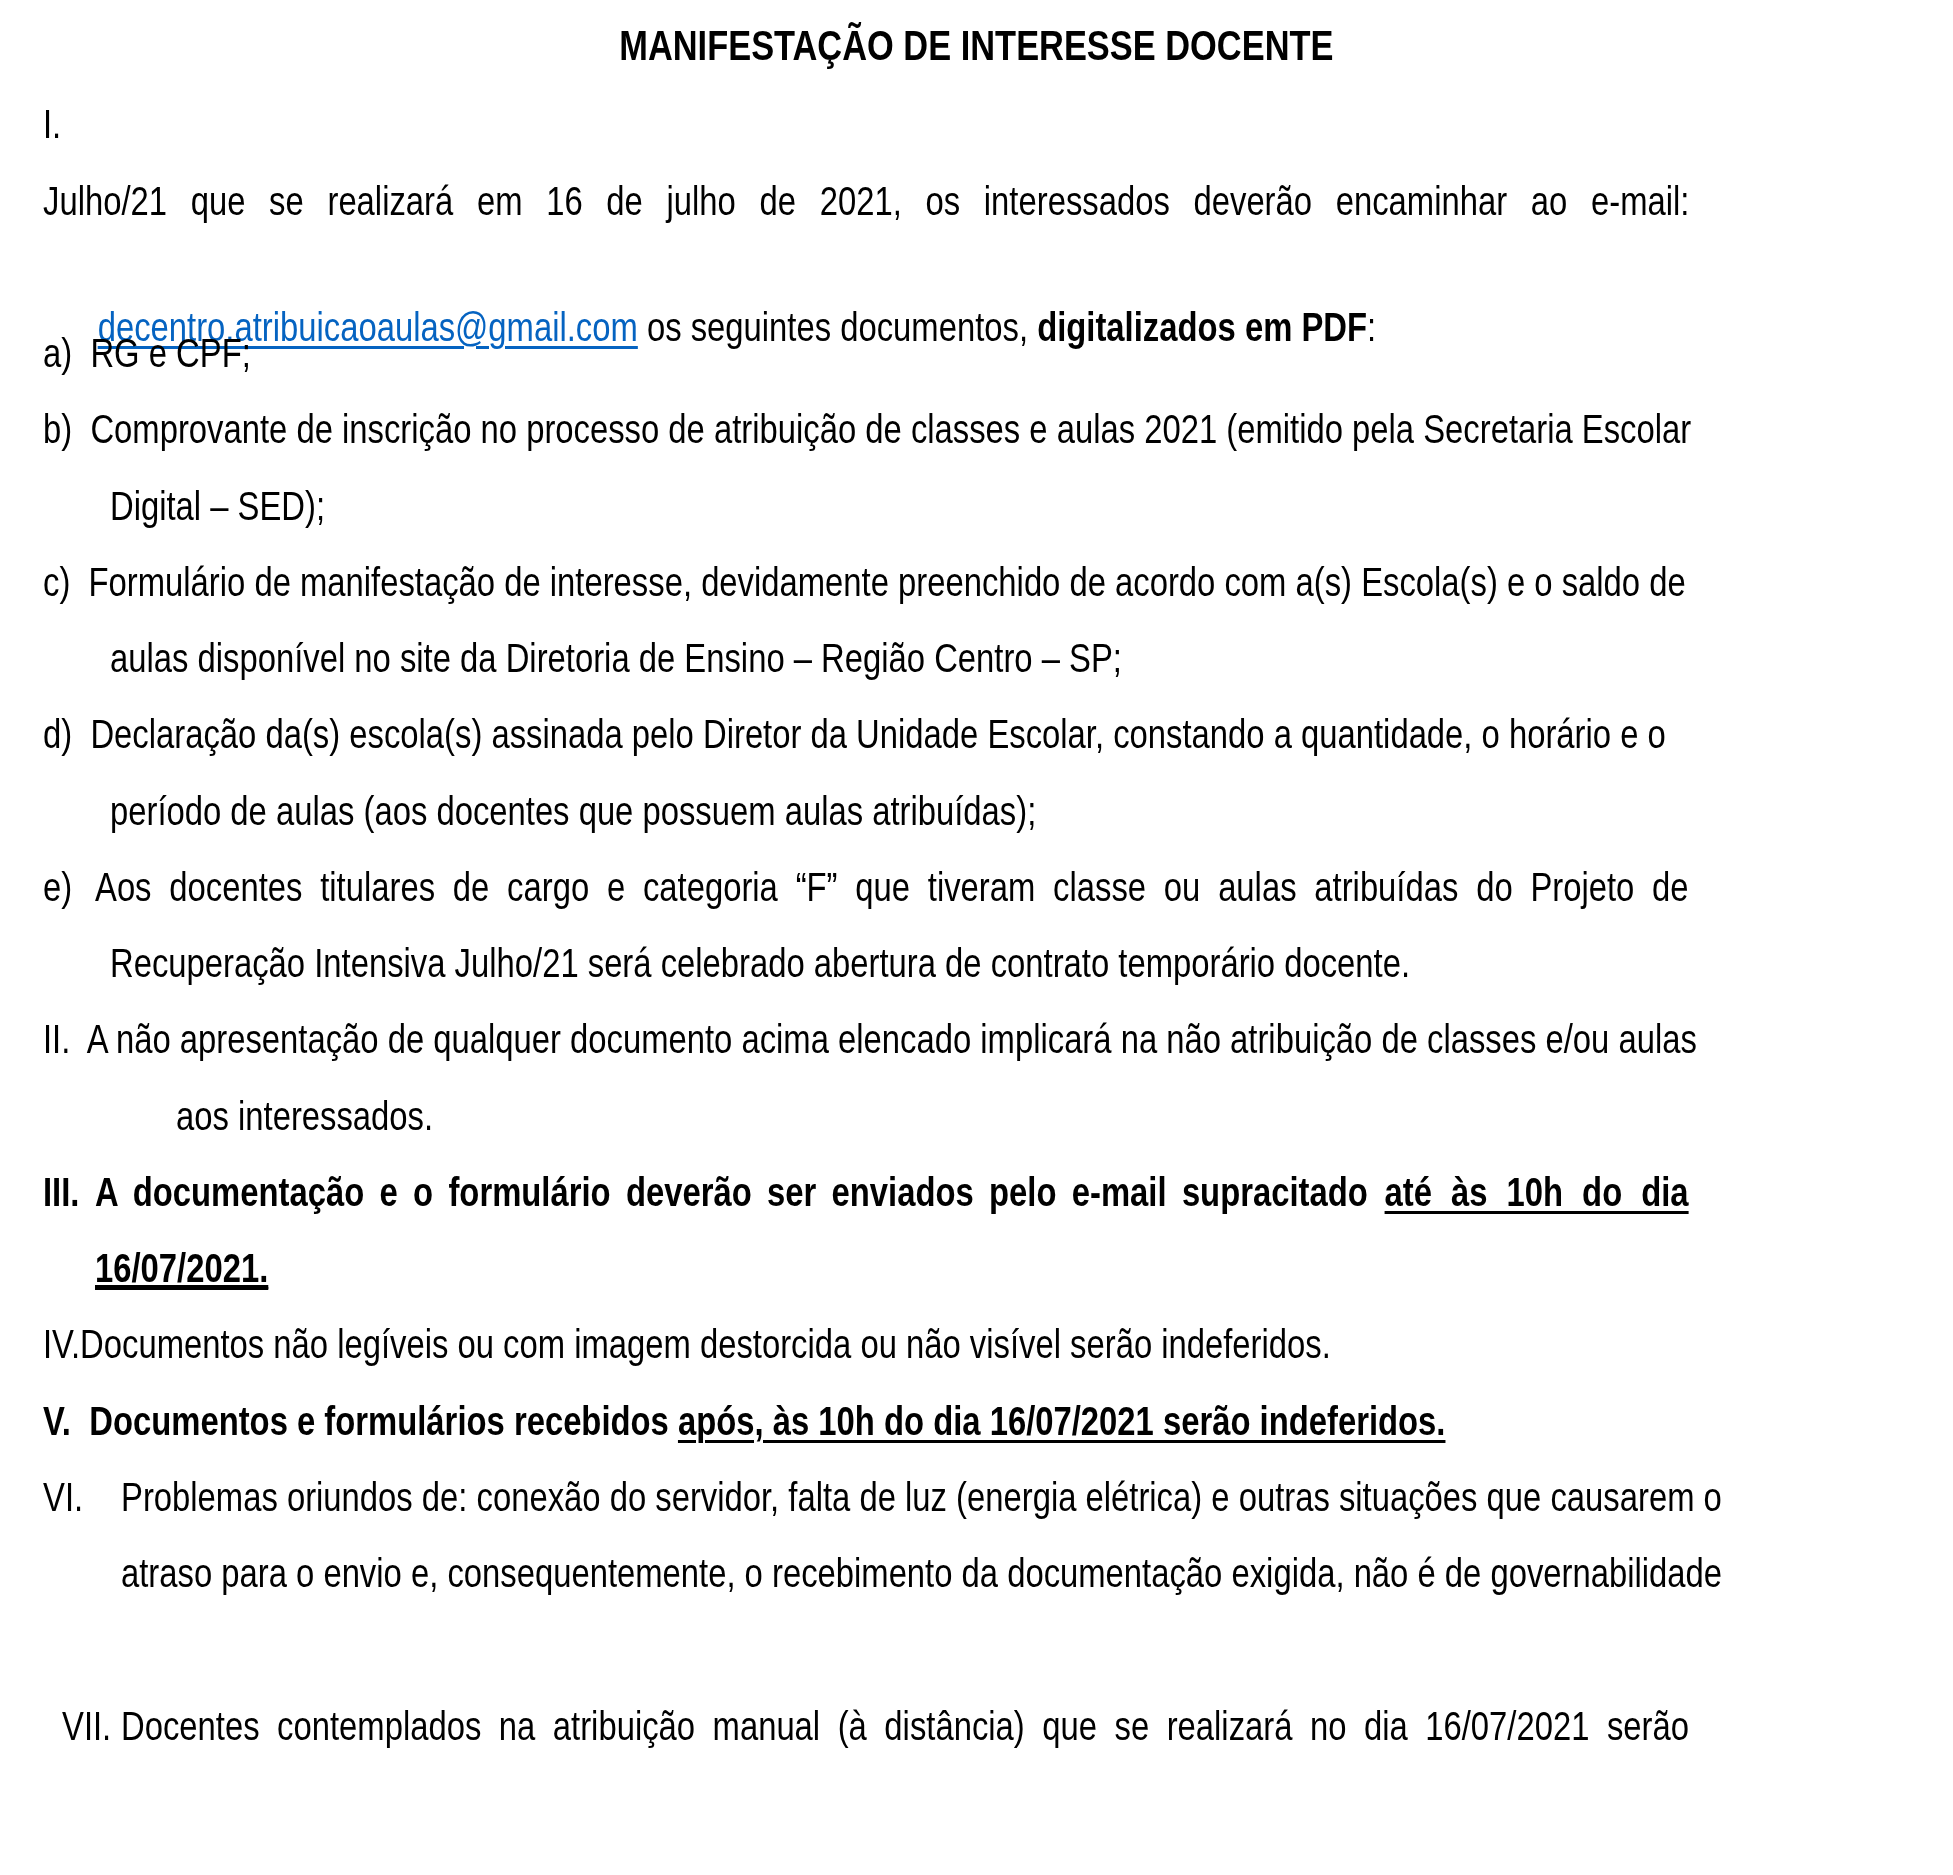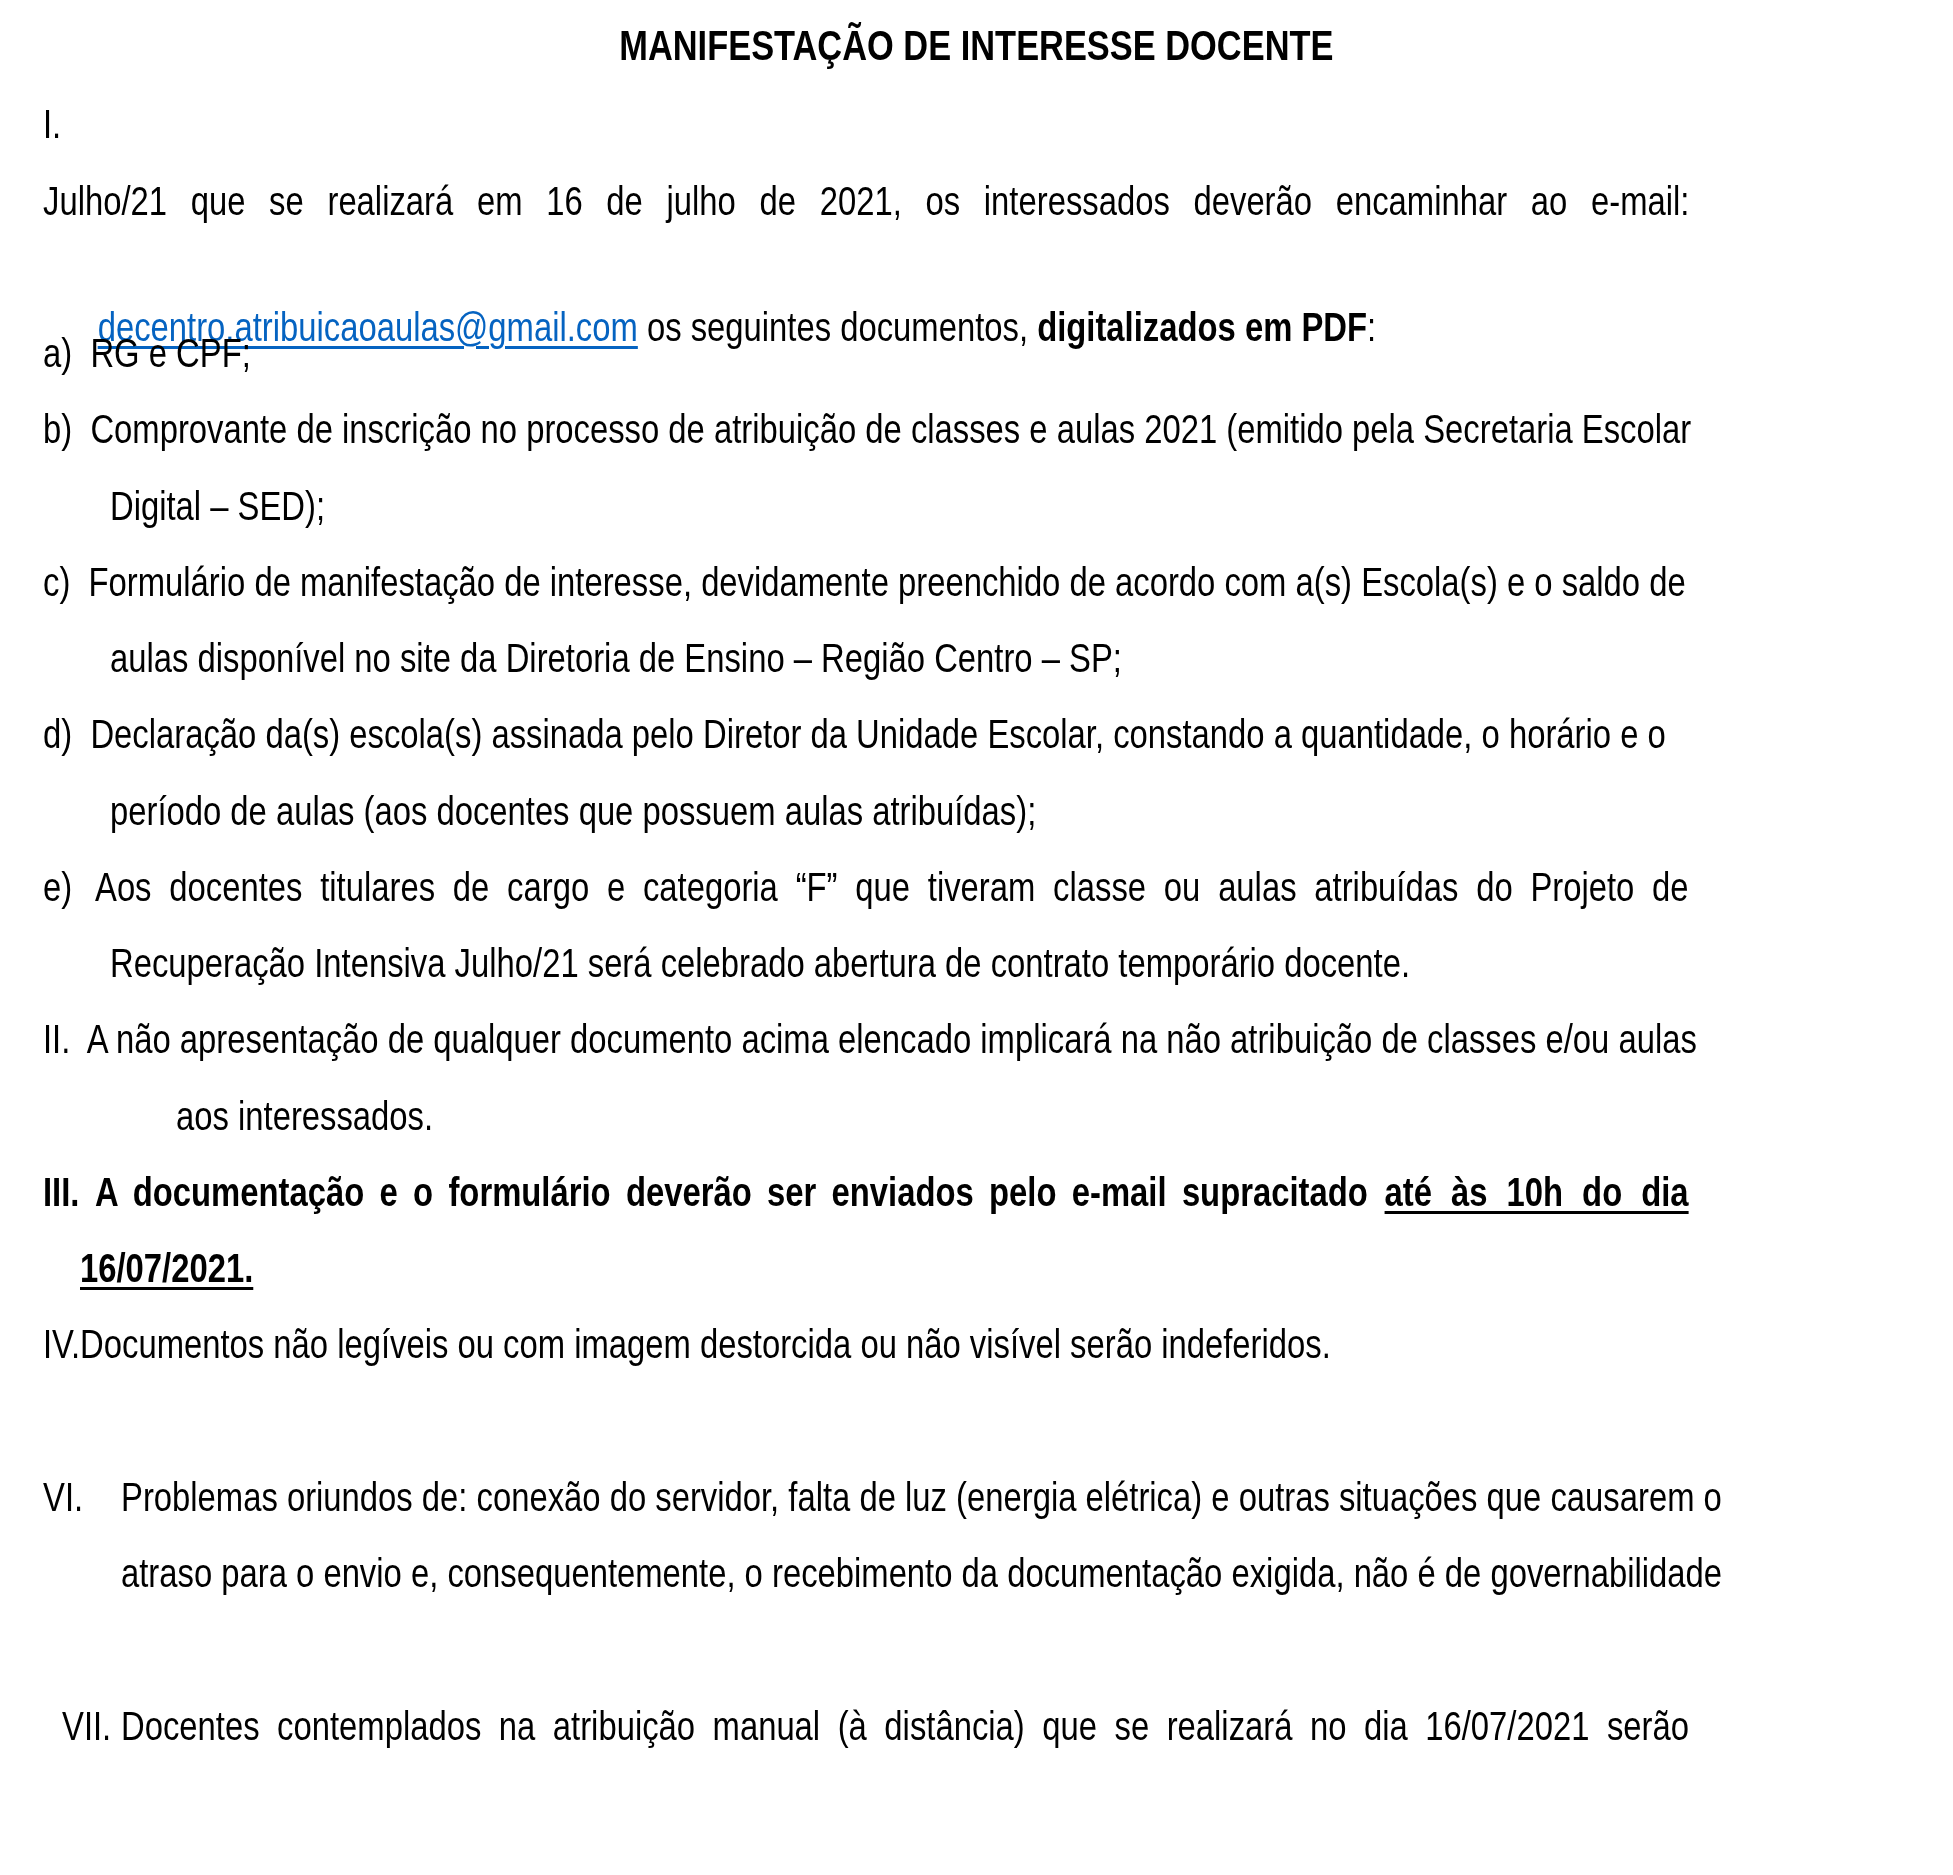--- a/index.html
+++ b/index.html
@@ -88,28 +88,31 @@
 
   <div class="line bold" style="top:1167px;left:43px;">
     <span class="narrow">III.</span>
   </div>
   <div class="line bold" style="top:1167px;left:95px;width:1594px;">
     <span style="display:flex;justify-content:space-between;width:1992px;transform:scaleX(0.80);transform-origin:left center;">
       <span style="display:block;flex:1;text-align:justify;text-align-last:justify;margin-right:21px;">A documentação e o formulário deverão ser enviados pelo e-mail supracitado</span>
       <span class="u" style="word-spacing:12.4px;">até às 10h do dia</span>
     </span>
   </div>
-  <div class="line bold" style="top:1243px;left:80px;">
+  <div class="line bold" style="top:1243px;left:95px;text-decoration:underline;">
     <span class="inner u">16/07/2021.</span>
   </div>
 
   <div class="line" style="top:1319px;left:43px;">
     <span class="inner" style="white-space:pre;"><span>IV.</span><span>Documentos não legíveis ou com imagem destorcida ou não visível serão indeferidos.</span></span>
   </div>
 
+  <div class="line bold" style="top:1396px;left:43px;">
+    <span class="inner" style="white-space:pre;"><span>V.</span>  <span>Documentos e formulários recebidos </span><span class="u">após, às 10h do dia 16/07/2021 serão indeferidos.</span></span>
+  </div>
 
   <div class="line" style="top:1472px;left:43px;">
     <span class="narrow">VI.</span>
   </div>
   <div class="line" style="top:1472px;left:121px;">
     <span class="inner">Problemas oriundos de: conexão do servidor, falta de luz (energia elétrica) e outras situações que causarem o</span>
   </div>
   <div class="line" style="top:1548px;left:121px;">
     <span class="inner">atraso para o envio e, consequentemente, o recebimento da documentação exigida, não é de governabilidade</span>
   </div>

